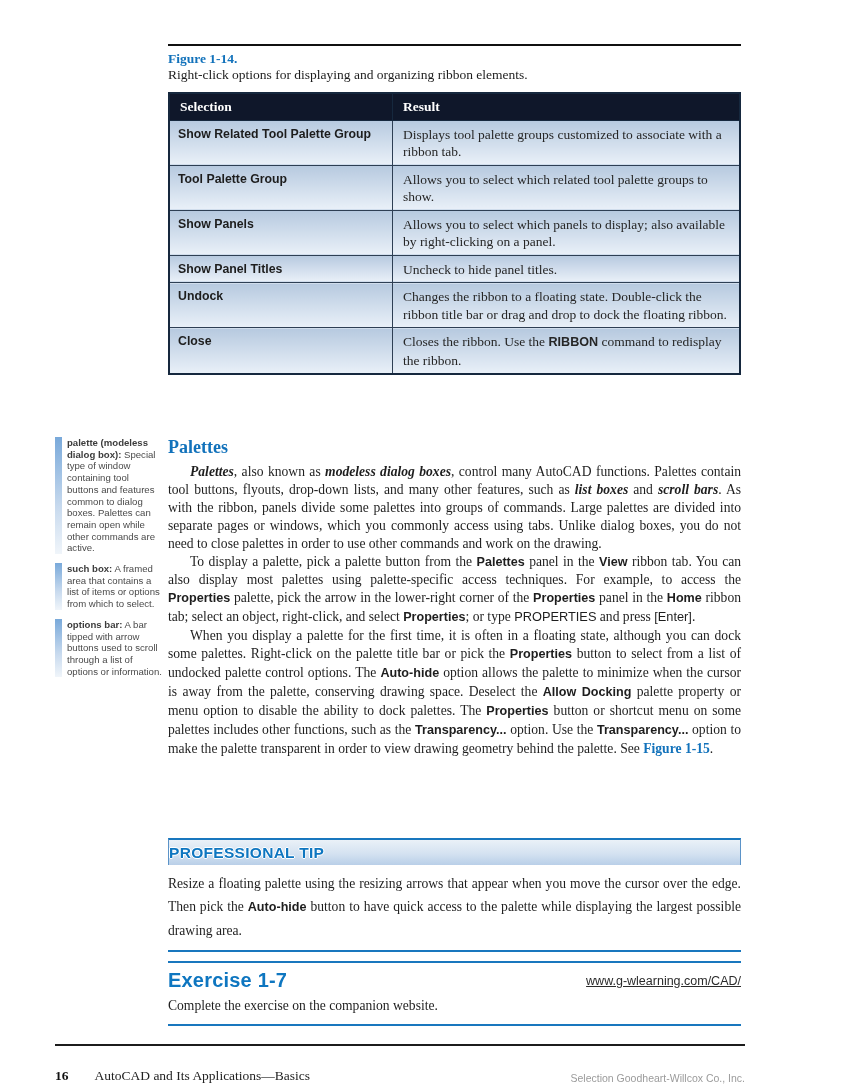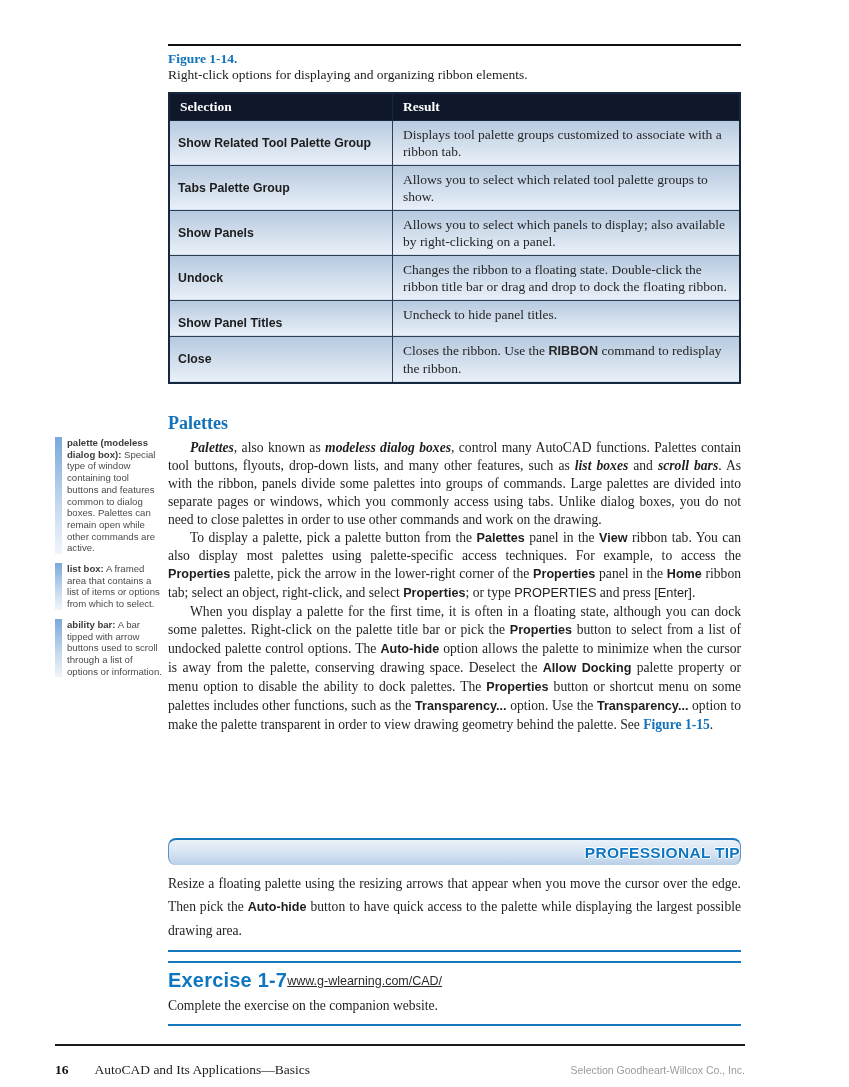--- a/index.html
+++ b/index.html
@@ -16,80 +16,79 @@
 
   table.fig-table { width:573px; margin-top:8px; border-collapse:collapse; border:2px solid #16283e; }
   table.fig-table th {
     background:#0f172a; color:#ffffff; text-align:left;
     font-family:"Liberation Serif", serif; font-weight:bold; font-size:13.5px;
     padding:5px 10px; border:1px solid #16283e;
   }
   table.fig-table td { border:1px solid #2e3f54; background:linear-gradient(180deg,#b6c9df 0%, #e9f0f8 100%); vertical-align:top; }
   td.sel {
     width:206px; font-family:"Liberation Sans", sans-serif; font-weight:bold;
-    font-size:12.3px; line-height:15px; color:#1d1d1d; padding:15px 8px 5px 8px;
+    font-size:12.3px; line-height:15px; color:#1d1d1d; padding:6px 8px 5px 8px;
   }
   td.res { font-size:13.5px; line-height:17.5px; color:#262626; padding:5px 10px 4px 10px; }
 
   
   .margin-notes { position:absolute; left:55px; top:437px; width:107px; }
   .note { display:flex; margin-bottom:9px; }
   .note-bar { width:7px; flex:0 0 7px; background:linear-gradient(180deg,#79a9da 0%, #c8daee 60%, #f0f5fa 100%); }
   .note-text {
     flex:1; padding-left:5px; font-family:"Liberation Sans", sans-serif;
     font-size:9.6px; line-height:11.7px; color:#4a4a4a;
   }
   .note-term { font-weight:bold; color:#3c3c3c; }
 
   
-  .section { position:absolute; left:168px; top:413px; width:573px; }
+  .section { position:absolute; left:168px; top:437px; width:573px; }
   .section-heading { font-weight:bold; font-size:18px; color:#1272bb; margin:0 0 6px 0; line-height:20px; }
   .para {
     margin:0; text-align:justify; text-indent:22px;
     font-size:13.6px; line-height:17.9px; color:#1e1e1e;
   }
   .bi { font-weight:bold; font-style:italic; }
   .bs { font-family:"Liberation Sans", sans-serif; font-weight:bold; font-size:12.6px; }
   .sans { font-family:"Liberation Sans", sans-serif; font-size:12.8px; }
   .link { color:#1272bb; font-weight:bold;margin-top:8px; }
 
   
   .tip-block { position:absolute; left:168px; top:838px; width:573px; border-bottom:2.5px solid #1977be; padding-bottom:8px; }
   .tip-banner {
-    height:25px; line-height:25px; text-align:right;
+    height:25px; line-height:25px; text-align:left;
     border-top:2px solid #1977be; border-left:1px solid #5b93c8; border-right:1px solid #5b93c8;
     background:linear-gradient(180deg,#eaf1f8 0%, #d4e2f1 55%, #b9cfe8 100%);
-    border-radius:8px;
   }
   .tip-title {
     font-family:"Liberation Sans", sans-serif; font-weight:bold; font-size:15.5px;
     color:#0e76c0; letter-spacing:0.3px;
     text-shadow:1px 0 0 #fff, -1px 0 0 #fff, 0 1px 0 #fff, 0 -1px 0 #fff;
   }
   .tip-body { margin-top:7px; text-align:justify; font-size:13.6px; line-height:23px; color:#1e1e1e; }
 
   
   .exercise-block {
     position:absolute; left:168px; top:961px; width:573px;
     border-top:2.5px solid #1977be; border-bottom:2.5px solid #1977be;
     padding:5px 0 9px 0;
   }
-  .exercise-head { display:flex; align-items:flex-start; }
+  .exercise-head { display:flex; align-items:flex-start; justify-content:space-between; }
   .exercise-title {
     font-family:"Liberation Sans", sans-serif; font-weight:bold; font-size:20px;
     line-height:24px; color:#0e76c0; letter-spacing:0.2px;
   }
   .exercise-url { font-family:"Liberation Sans", sans-serif; font-size:12.5px; color:#2b2b2b; margin-top:6px;text-decoration:underline; }
   .exercise-body { margin-top:5px; font-size:13.6px; line-height:17.5px; color:#1e1e1e; }
 
   
   .footer {
     position:absolute; left:55px; top:1044px; width:690px;
-    border-top:2px solid #1c1c1c; padding-top:16px;
-    display:flex; justify-content:space-between; align-items:center;
+    border-top:2px solid #1c1c1c; padding-top:22px;
+    display:flex; justify-content:space-between; align-items:flex-end;
   }
   .footer-left { display:flex; align-items:baseline; }
   .footer-page { font-weight:bold; font-size:13.5px; color:#111; }
   .footer-title { font-size:13.5px; color:#222; margin-left:26px; }
   .footer-copy { font-family:"Liberation Sans", sans-serif; font-size:10.5px; color:#9b9b9b; }
 </style>
 </head>
 <body>
 
 <div class="page">
@@ -104,38 +103,38 @@
           <th>Result</th>
         </tr>
       </thead>
       <tbody>
     <tr>
       <td class="sel">Show Related Tool Palette Group</td>
       <td class="res"><span>Displays tool palette groups customized to associate with a ribbon tab.</span></td>
     </tr>
 
     <tr>
-      <td class="sel">Tabs Palette Group</td>
+      <td class="sel">Tool Palette Group</td>
       <td class="res"><span>Allows you to select which related tool palette groups to show.</span></td>
     </tr>
 
 
     <tr>
       <td class="sel">Show Panels</td>
       <td class="res"><span>Allows you to select which panels to display; also available by right-clicking on a panel.</span></td>
     </tr>
 
     <tr>
-      <td class="sel">Undock</td>
-      <td class="res"><span>Changes the ribbon to a floating state. Double-click the ribbon title bar or drag and drop to dock the floating ribbon.</span></td>
+      <td class="sel">Show Panel Titles</td>
+      <td class="res"><span>Uncheck to hide panel titles.</span></td>
     </tr>
 
     <tr>
-      <td class="sel">Show Panel Titles</td>
-      <td class="res"><span>Uncheck to hide panel titles.</span></td>
+      <td class="sel">Undock</td>
+      <td class="res"><span>Changes the ribbon to a floating state. Double-click the ribbon title bar or drag and drop to dock the floating ribbon.</span></td>
     </tr>
 
     <tr>
       <td class="sel">Close</td>
       <td class="res"><span>Closes the ribbon. Use the </span><span class="bs">RIBBON</span><span> command to redisplay the ribbon.</span></td>
     </tr>
   </tbody>
     </table>
   </div>
 
@@ -143,28 +142,28 @@
     <div class="note">
       <div class="note-bar"></div>
       <div class="note-text">
         <span class="note-term">palette (modeless dialog box):</span><span> Special type of window containing tool buttons and features common to dialog boxes. Palettes can remain open while other commands are active.</span>
       </div>
     </div>
 
     <div class="note">
       <div class="note-bar"></div>
       <div class="note-text">
-        <span class="note-term">list box:</span><span> A framed area that contains a list of items or options from which to select.</span>
+        <span class="note-term">such box:</span><span> A framed area that contains a list of items or options from which to select.</span>
       </div>
     </div>
 
     <div class="note">
       <div class="note-bar"></div>
       <div class="note-text">
-        <span class="note-term">ability bar:</span><span> A bar tipped with arrow buttons used to scroll through a list of options or information.</span>
+        <span class="note-term">options bar:</span><span> A bar tipped with arrow buttons used to scroll through a list of options or information.</span>
       </div>
     </div>
   </div>
 
   <div class="section">
     <h2 class="section-heading">Palettes</h2>
     <p class="para"><span class="bi">Palettes</span><span>, also known as </span><span class="bi">modeless dialog boxes</span><span>, control many AutoCAD functions. Palettes contain tool buttons, flyouts, drop-down lists, and many other features, such as </span><span class="bi">list boxes</span><span> and </span><span class="bi">scroll bars</span><span>. As with the ribbon, panels divide some palettes into groups of commands. Large palettes are divided into separate pages or windows, which you commonly access using tabs. Unlike dialog boxes, you do not need to close palettes in order to use other commands and work on the drawing.</span></p>
     <p class="para"><span>To display a palette, pick a palette button from the </span><span class="bs">Palettes</span><span> panel in the </span><span class="bs">View</span><span> ribbon tab. You can also display most palettes using palette-specific access techniques. For example, to access the </span><span class="bs">Properties</span><span> palette, pick the arrow in the lower-right corner of the </span><span class="bs">Properties</span><span> panel in the </span><span class="bs">Home</span><span> ribbon tab; select an object, right-click, and select </span><span class="bs">Properties</span><span>; or type </span><span class="sans">PROPERTIES</span><span> and press </span><span class="sans">[Enter]</span><span>.</span></p>
     <p class="para"><span>When you display a palette for the first time, it is often in a floating state, although you can dock some palettes. Right-click on the palette title bar or pick the </span><span class="bs">Properties</span><span> button to select from a list of undocked palette control options. The </span><span class="bs">Auto-hide</span><span> option allows the palette to minimize when the cursor is away from the palette, conserving drawing space. Deselect the </span><span class="bs">Allow Docking</span><span> palette property or menu option to disable the ability to dock palettes. The </span><span class="bs">Properties</span><span> button or shortcut menu on some palettes includes other functions, such as the </span><span class="bs">Transparency...</span><span> option. Use the </span><span class="bs">Transparency...</span><span> option to make the palette transparent in order to view drawing geometry behind the palette. See </span><span class="link">Figure 1-15</span><span>.</span></p>
   </div>

